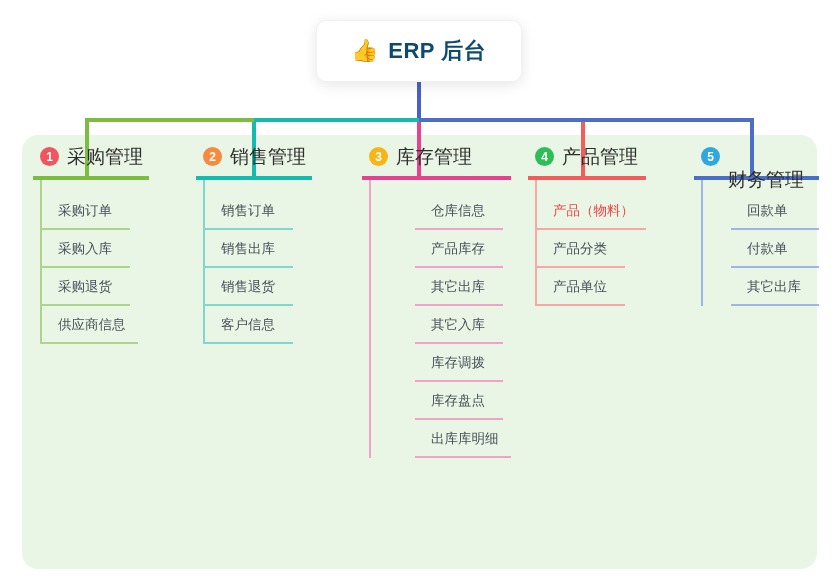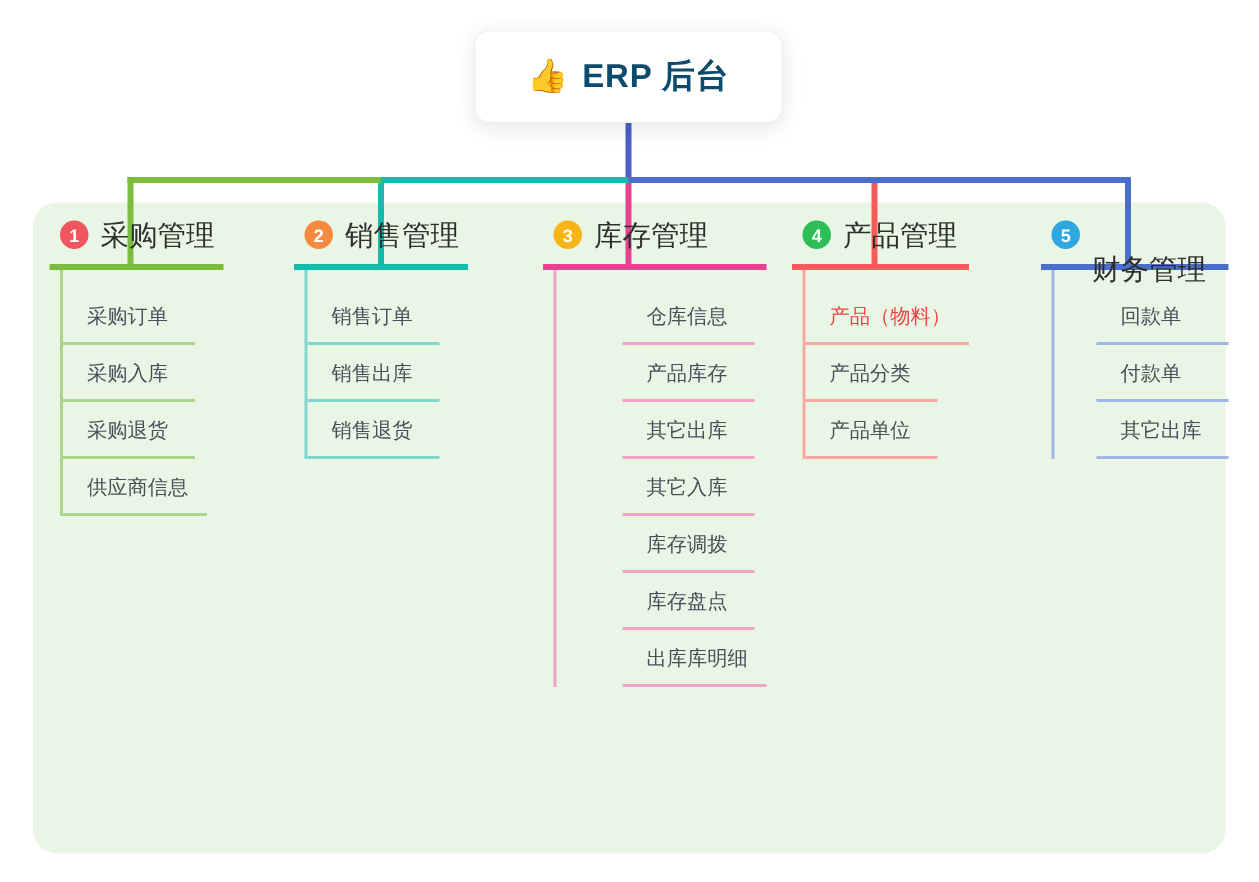--- a/index.html
+++ b/index.html
@@ -82,20 +82,21 @@
 
   <div class="branch" style="left: 196px; top: 146px;">
     <div class="branch-header" style="border-bottom-color: rgb(20, 188, 174);">
       <span class="badge" style="background: rgb(247, 138, 62);">2</span>
       <span class="branch-title" style="color: rgb(46, 46, 46);">销售管理</span>
     </div>
     <div class="children" style="border-left-color: rgb(127, 215, 205);">
           <div class="child" style="border-bottom-color: rgb(127, 215, 205); color: rgb(70, 80, 90);">销售订单</div>
           <div class="child" style="border-bottom-color: rgb(127, 215, 205); color: rgb(70, 80, 90);">销售出库</div>
           <div class="child" style="border-bottom-color: rgb(127, 215, 205); color: rgb(70, 80, 90);">销售退货</div>
+          <div class="child" style="border-bottom-color: rgb(127, 215, 205); color: rgb(70, 80, 90);">客户信息</div>
         </div>
   </div>
 
   <div class="branch" style="left: 362px; top: 146px;">
     <div class="branch-header" style="border-bottom-color: rgb(230, 66, 143);">
       <span class="badge" style="background: rgb(248, 181, 23);">3</span>
       <span class="branch-title" style="color: rgb(46, 46, 46);">库存管理</span>
     </div>
     <div class="children" style="border-left-color: rgb(242, 162, 201); padding-left: 44px;">
           <div class="child" style="border-bottom-color: rgb(242, 162, 201); color: rgb(70, 80, 90);">仓库信息</div>

